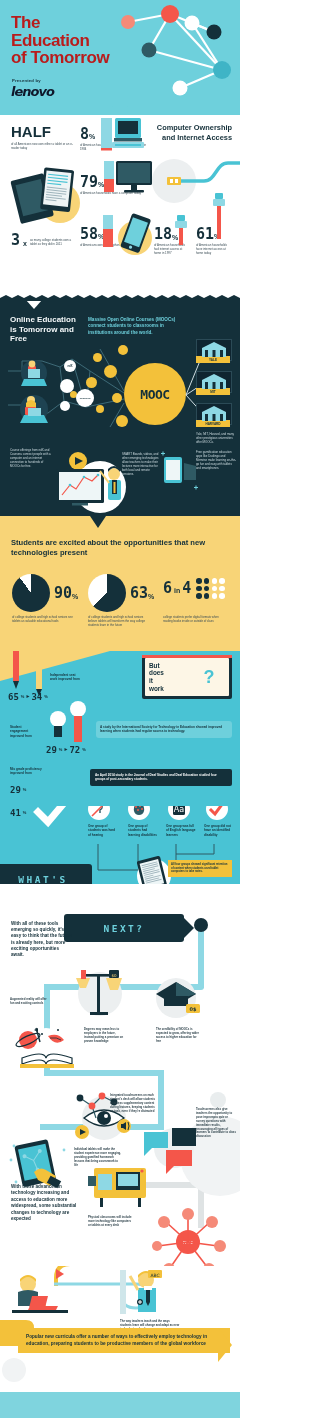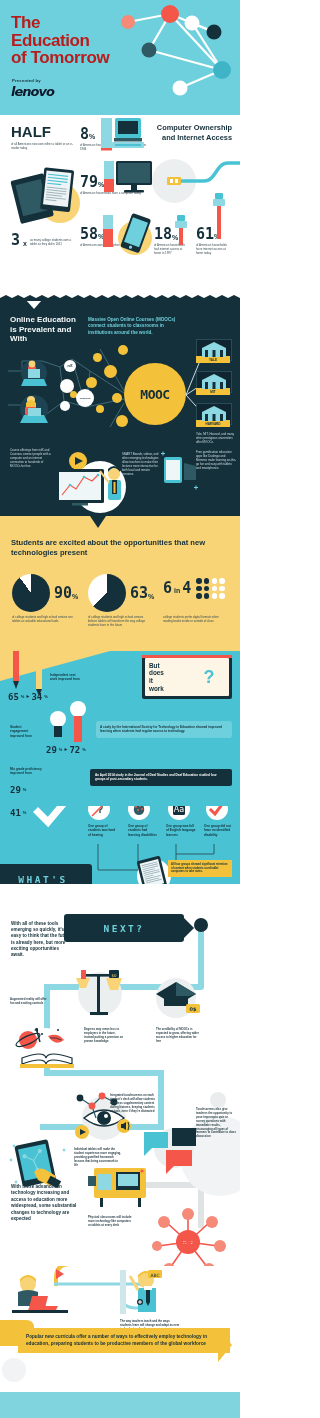--- a/index.html
+++ b/index.html
@@ -268,21 +268,21 @@
   </div>
 
   <svg style="display:block;width:240px;height:6px" viewBox="0 0 240 6" preserveAspectRatio="none">
     <path d="M0,6 L0,3 L6,0 L12,3 L18,0 L24,3 L30,0 L36,3 L42,0 L48,3 L54,0 L60,3 L66,0 L72,3 L78,0 L84,3 L90,0 L96,3 L102,0 L108,3 L114,0 L120,3 L126,0 L132,3 L138,0 L144,3 L150,0 L156,3 L162,0 L168,3 L174,0 L180,3 L186,0 L192,3 L198,0 L204,3 L210,0 L216,3 L222,0 L228,3 L234,0 L240,3 L240,6 Z" fill="#14303a"></path>
   </svg>
 
   <div class="mooc">
     <svg style="position:absolute;left:0;top:-1px;width:240px;height:10px" viewBox="0 0 240 10">
       <path d="M26,0 L34,9 L42,0 Z" fill="#fff"></path>
     </svg>
-    <div class="mooc-h">Online Education is Prevalent and With</div>
+    <div class="mooc-h">Online Education is Tomorrow and Free</div>
     <div class="mooc-intro">Massive Open Online Courses (MOOCs) connect students to classrooms in institutions around the world.</div>
 
     <svg style="position:absolute;left:0;top:40px;width:200px;height:100px" viewBox="0 0 200 100">
       <g stroke="#3d6a77" stroke-width="1" fill="none">
         <path d="M8,30 H22 V20 H42"></path>
           <path d="M8,64 H22 V72 H48"></path>
         <path d="M42,20 L60,26 L72,18 L90,30 L124,52"></path>
         <path d="M48,72 L64,60 L86,66 L124,58"></path>
         <path d="M60,26 L64,60"></path>
           <path d="M72,18 L86,66"></path>

